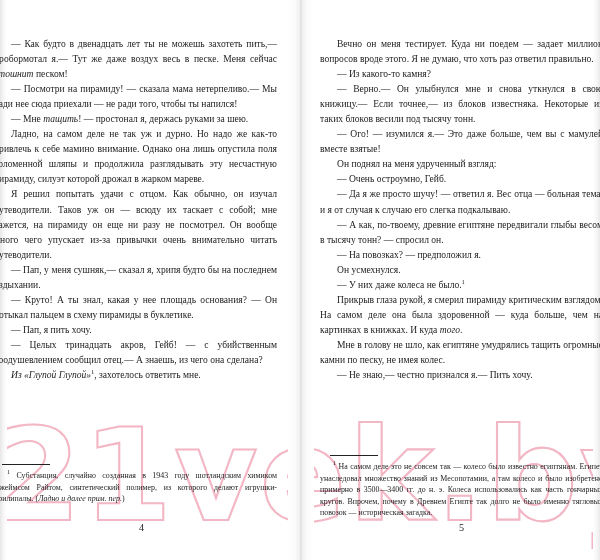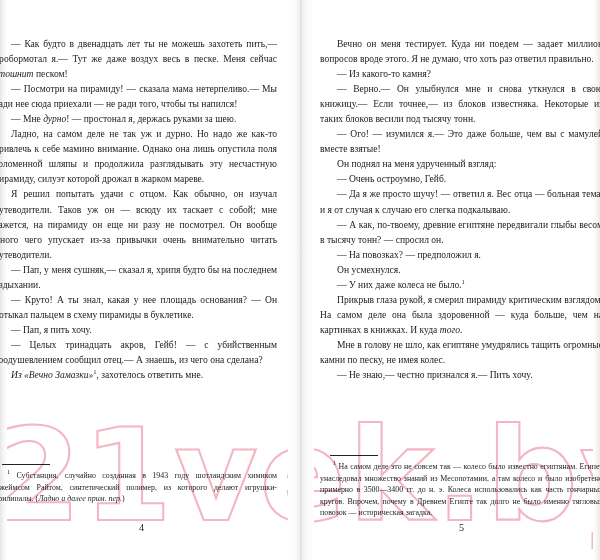--- a/index.html
+++ b/index.html
@@ -172,28 +172,28 @@
   <div class="watermark">
     <svg width="600" height="158" viewBox="0 0 600 158" aria-hidden="true">
       <text class="wm-text" x="-8" y="118">21vek.by</text>
     </svg>
   </div>
 
   <div class="page left">
     <div class="textblock">
         <p>— Как будто в двенадцать лет ты не можешь захотеть пить,— пробормотал я.— Тут же даже воздух весь в песке. Меня сейчас <span class="it">стошнит</span> песком!</p>
         <p>— Посмотри на пирамиду! — сказала мама нетерпеливо.— Мы ради нее сюда приехали — не ради того, чтобы ты напился!</p>
-        <p>— Мне <span class="it">дурно</span>! — простонал я, держась руками за шею.</p>
+        <p>— Мне <span class="it">тащить</span>! — простонал я, держась руками за шею.</p>
         <p>Ладно, на самом деле не так уж и дурно. Но надо же как-то привлечь к себе мамино внимание. Однако она лишь опустила поля соломенной шляпы и продолжила разглядывать эту несчастную пирамиду, силуэт которой дрожал в жарком мареве.</p>
         <p>Я решил попытать удачи с отцом. Как обычно, он изучал путеводители. Таков уж он — всюду их таскает с собой; мне кажется, на пирамиду он еще ни разу не посмотрел. Он вообще много чего упускает из-за привычки очень внимательно читать путеводители.</p>
         <p>— Пап, у меня сушняк,— сказал я, хрипя будто бы на последнем издыхании.</p>
         <p>— Круто! А ты знал, какая у нее площадь основания? — Он потыкал пальцем в схему пирамиды в буклетике.</p>
         <p>— Пап, я пить хочу.</p>
         <p>— Целых тринадцать акров, Гейб! — с убийственным воодушевлением сообщил отец.— А знаешь, из чего она сделана?</p>
-        <p><span class="it">Из «Вечно Замазки»</span><sup class="fn">1</sup>, захотелось ответить мне.</p>
+        <p><span class="it">Из «Глупой Глупой»</span><sup class="fn">1</sup>, захотелось ответить мне.</p>
       </div>
 
     <div class="footnote">
       <div class="fn-rule"></div>
       <p><span class="fn-marker">1</span> Субстанция, случайно созданная в 1943 году шотландским химиком Джеймсом Райтом, синтетический полимер, из которого делают игрушки-прилипалы. (<span class="it">Ладно и далее прим. пер.</span>)</p>
     </div>
 
     <div class="folio">4</div>
   </div>
 

